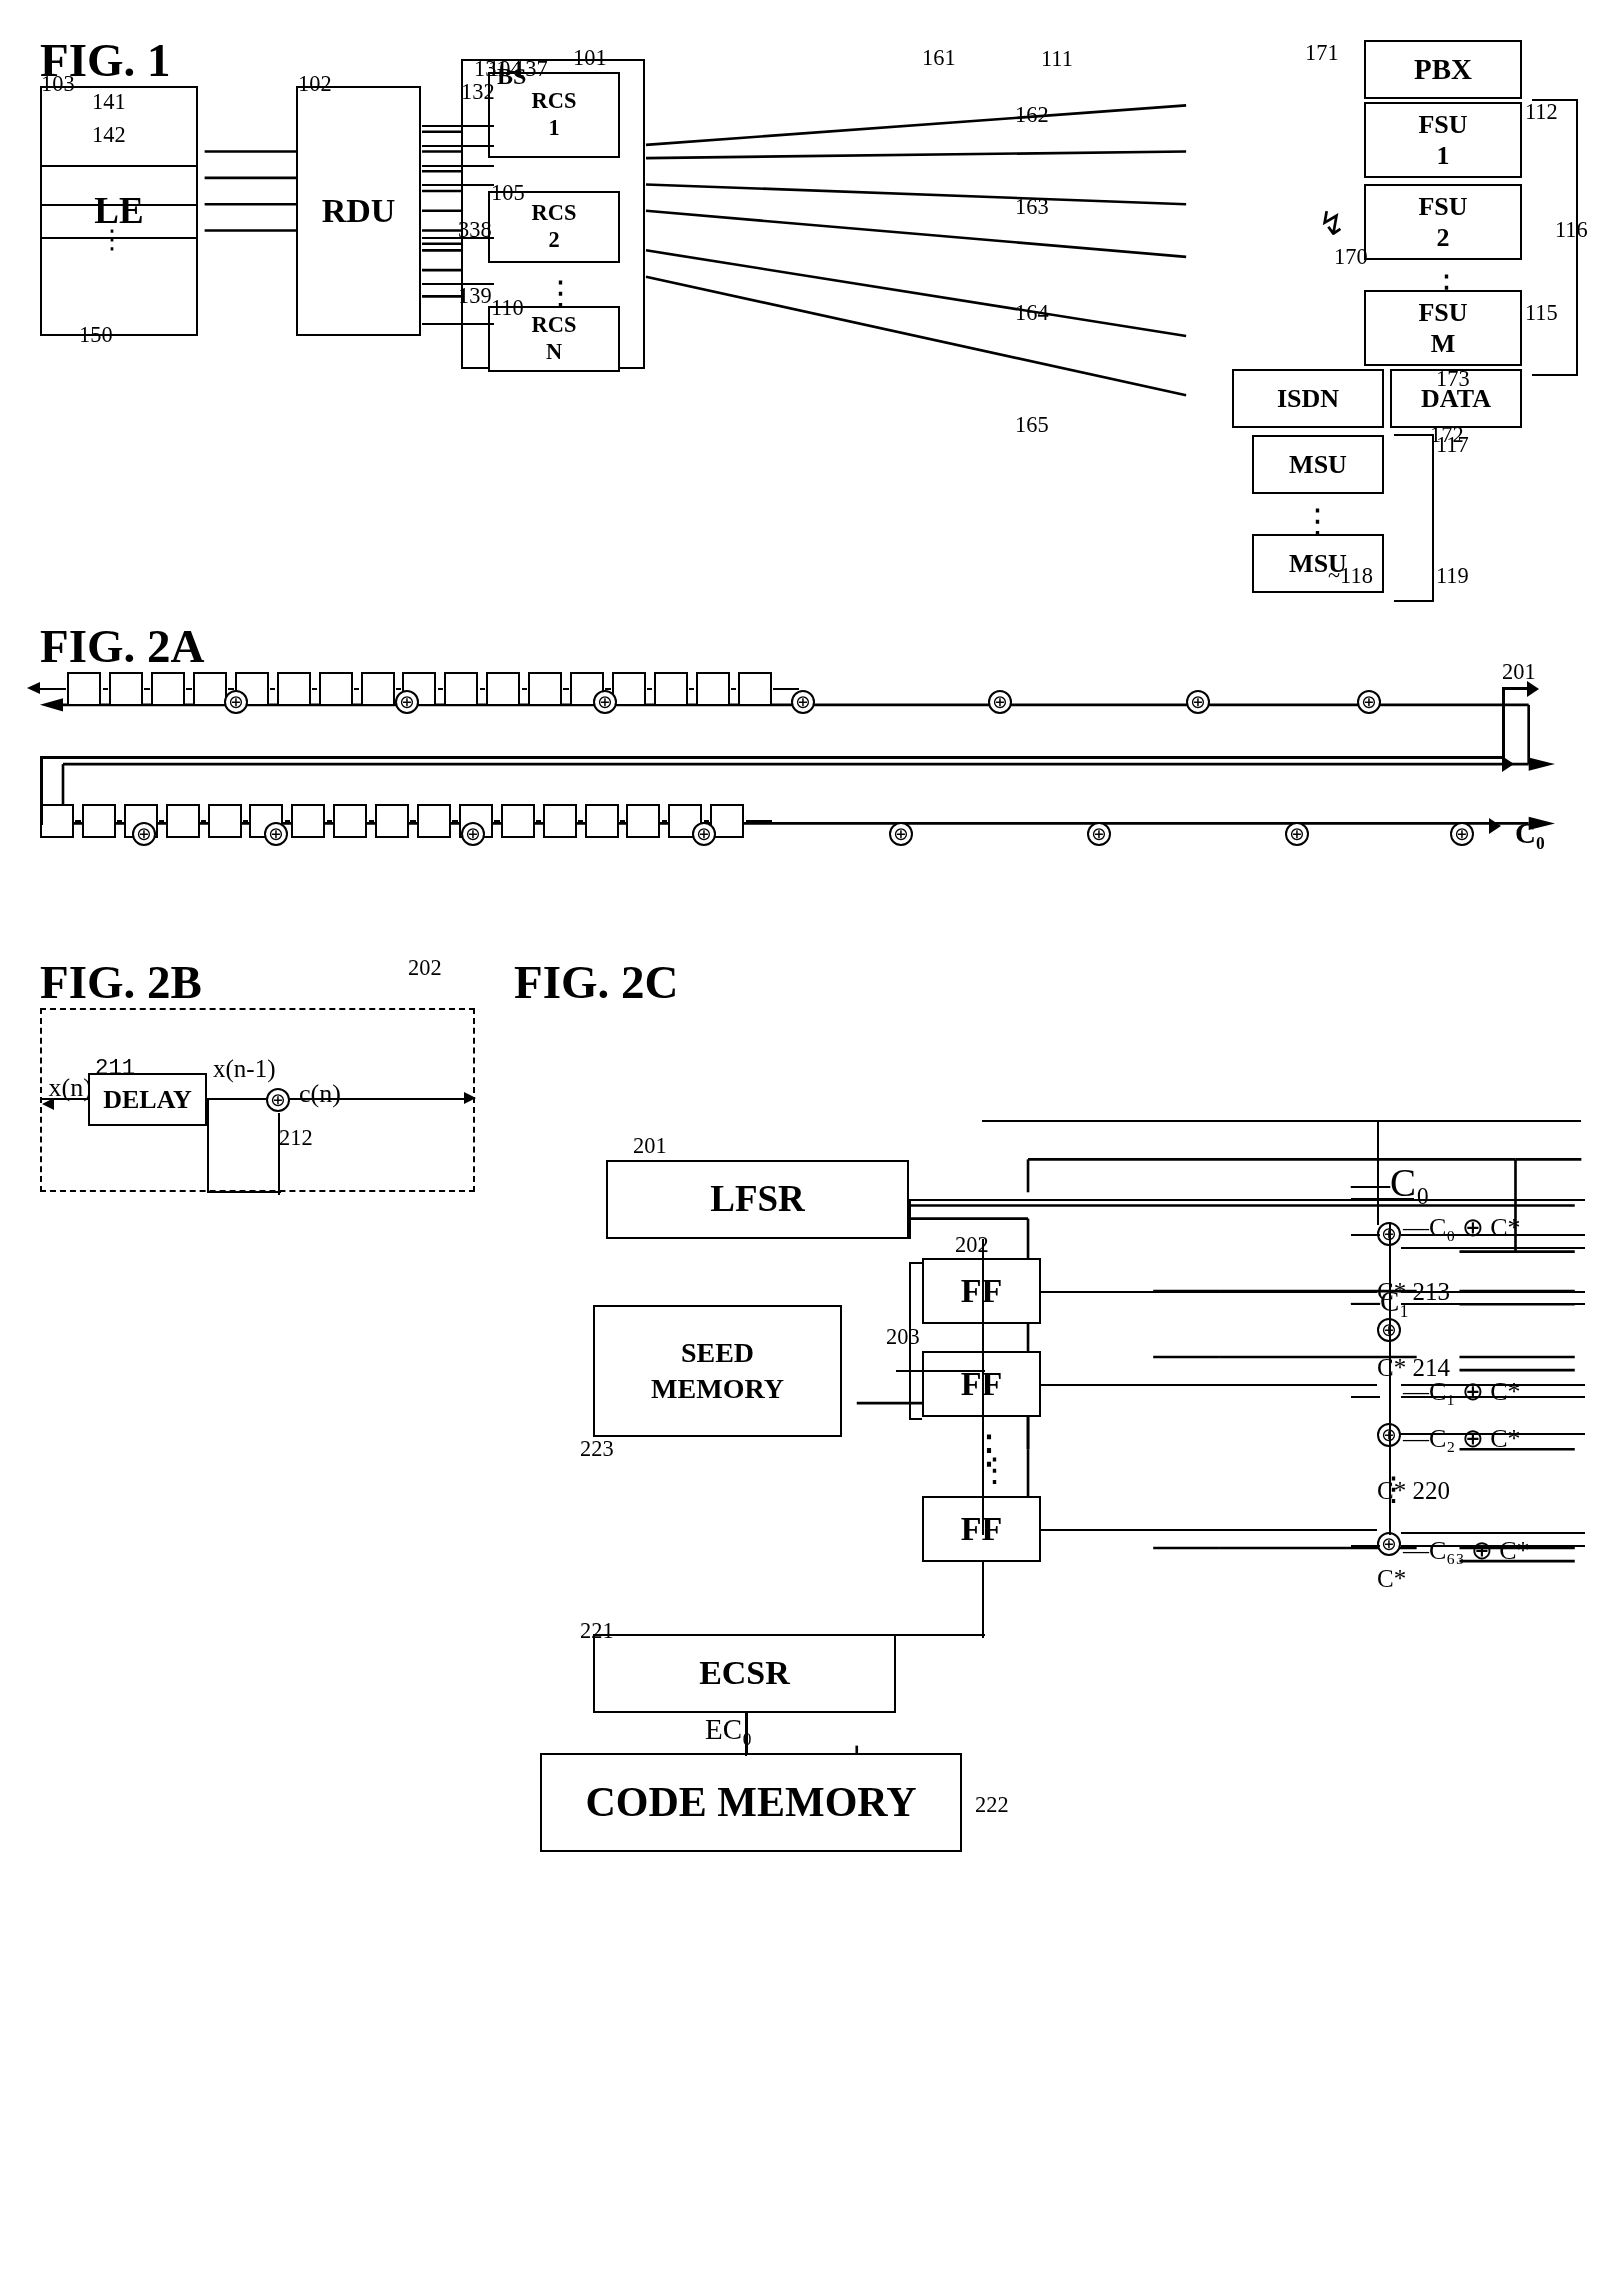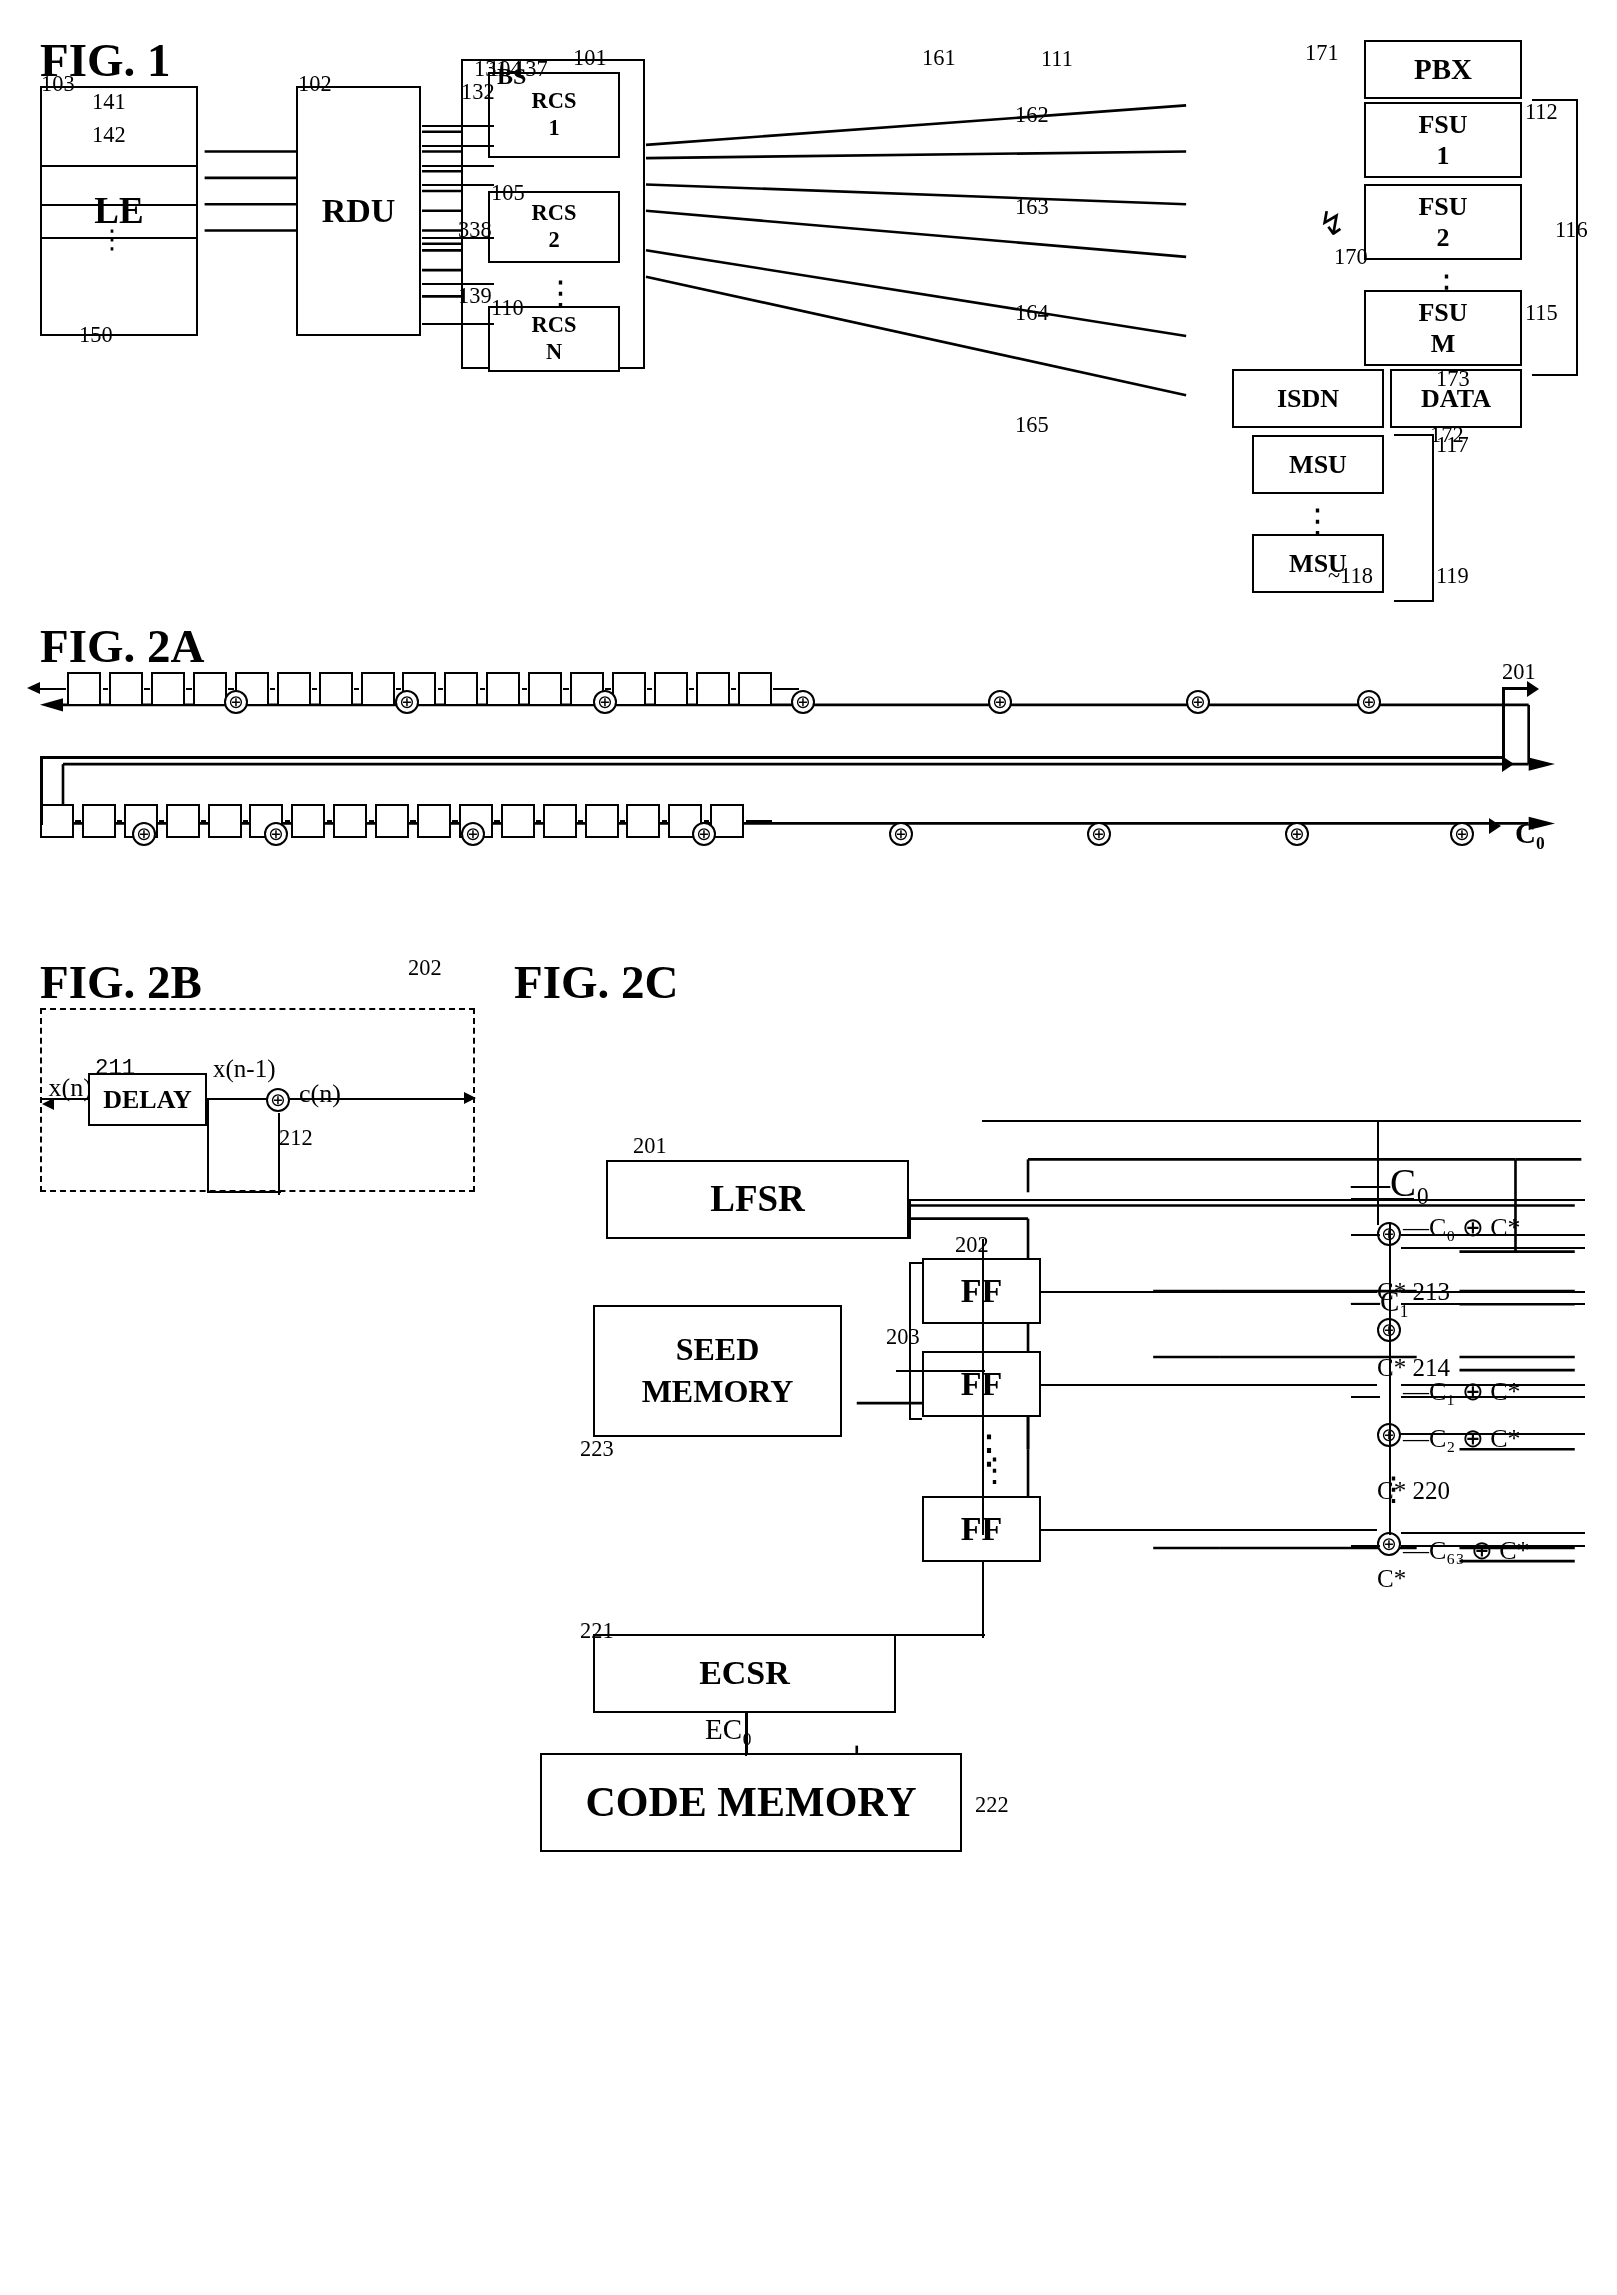--- a/index.html
+++ b/index.html
@@ -414,21 +414,21 @@
     <div style="position:absolute; left:165px; top:181px; width:74px; height:2px; background:#000;"></div>
     <div style="position:absolute; left:165px; top:88px; width:2px; height:94px; background:#000;"></div>
   </div>
 
   <div class="fig-label" style="left:514px; top:955px;">FIG. 2C</div>
 
   <div class="box" style="left:606px; top:1160px; width:303px; height:79px; font-size:37px;">LFSR</div>
 
   <div class="ref" style="left:633px; top:1133px;">201</div>
 
-  <div class="box" style="left:593px; top:1305px; width:249px; height:132px; font-size:32px; line-height:1.3;">
+  <div class="box" style="left:593px; top:1305px; width:249px; height:132px; font-size:28px; line-height:1.3;">
     <span>SEED<br>MEMORY</span>
   </div>
 
   <div class="ref" style="left:580px; top:1436px;">223</div>
 
   <div class="box" style="left:922px; top:1258px; width:119px; height:66px; font-size:34px;">FF</div>
 
   <div class="ref" style="left:955px; top:1232px;">202</div>
 
   <div class="box" style="left:922px; top:1351px; width:119px; height:66px; font-size:34px;">FF</div>

